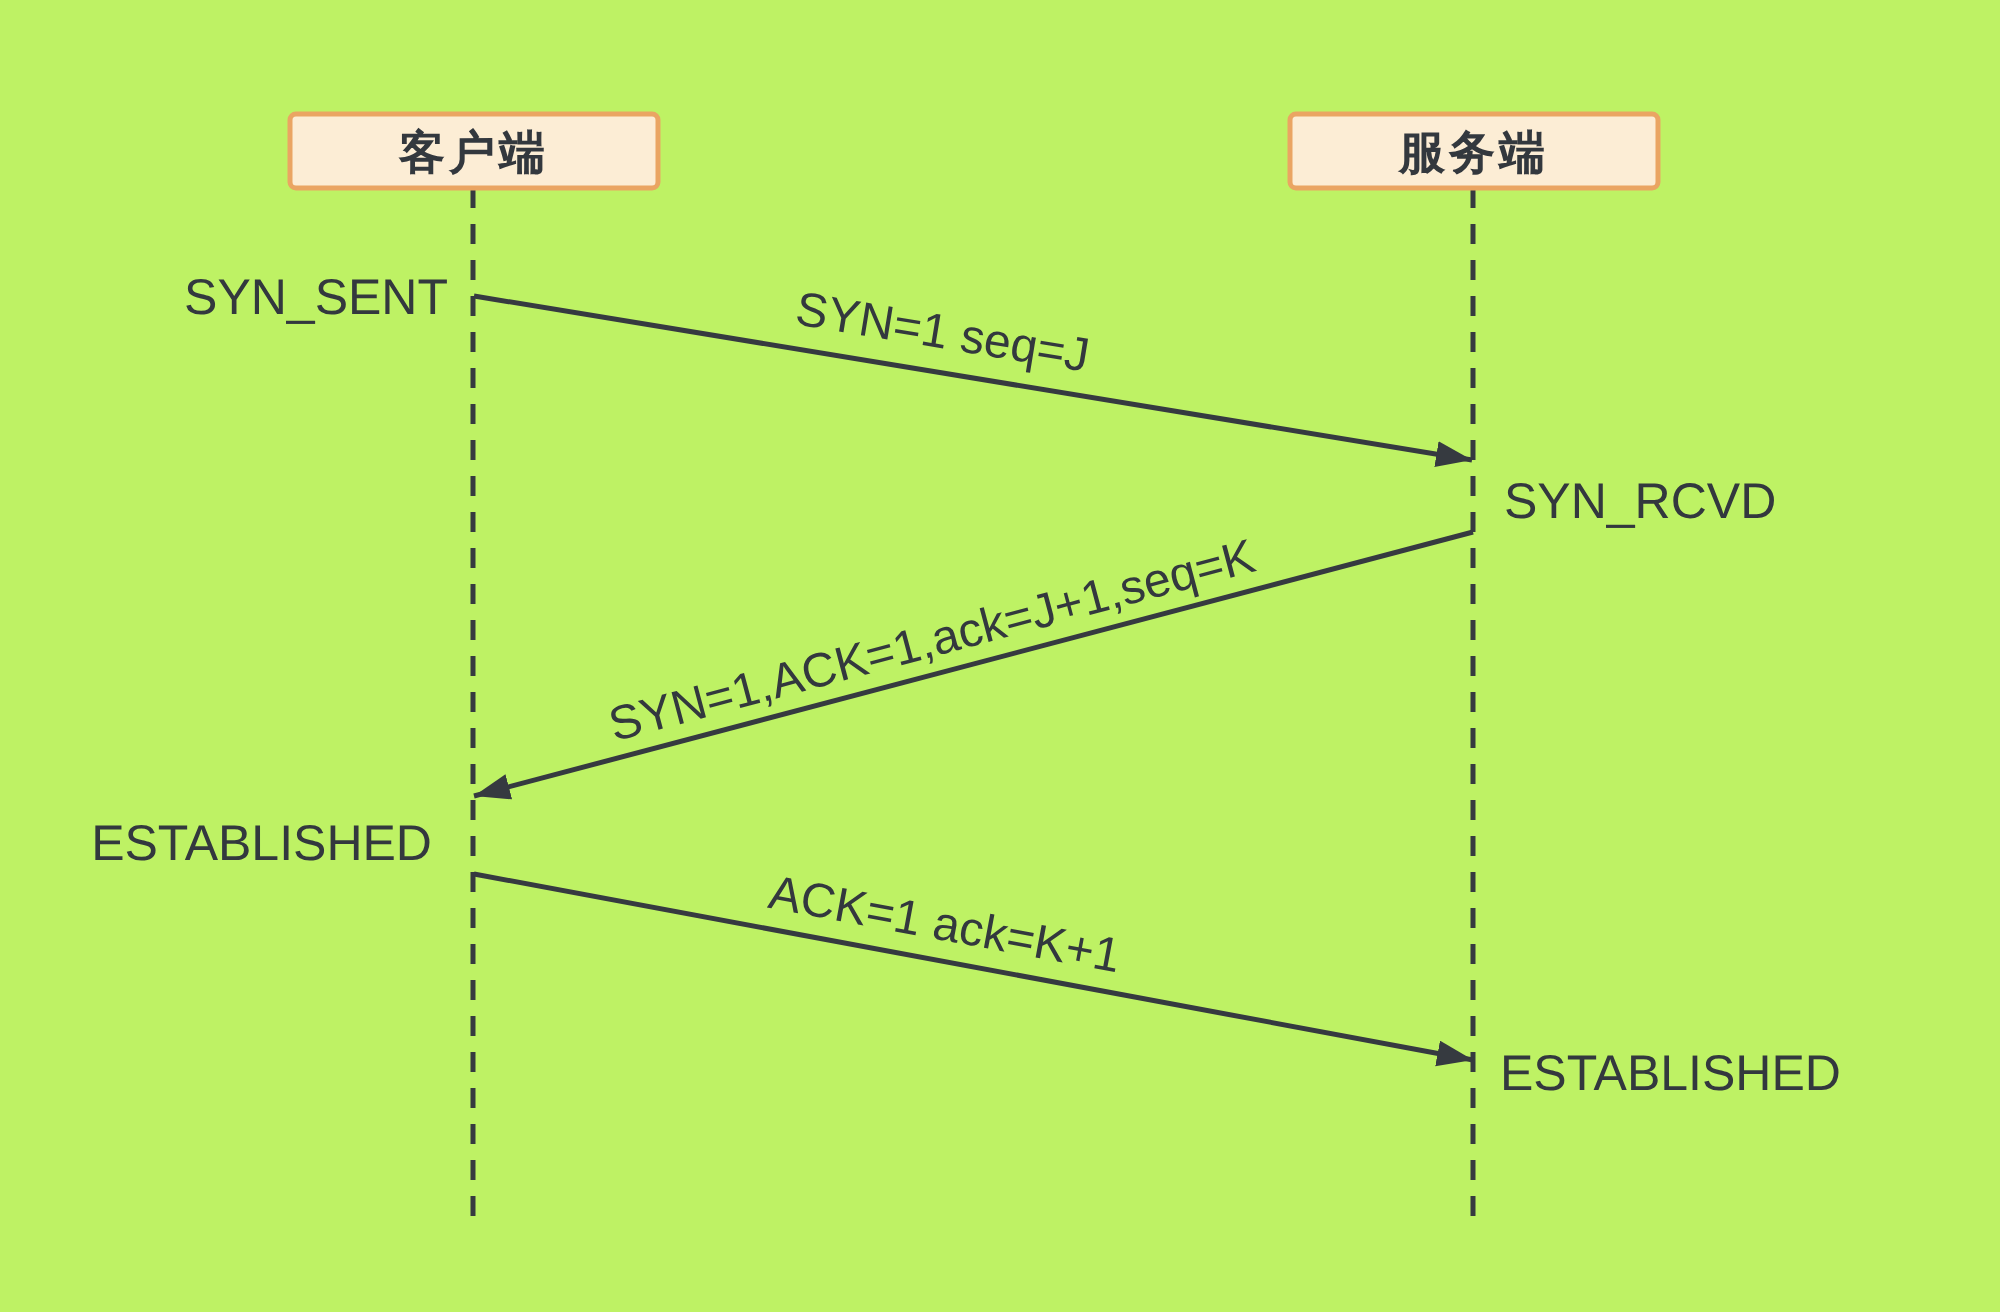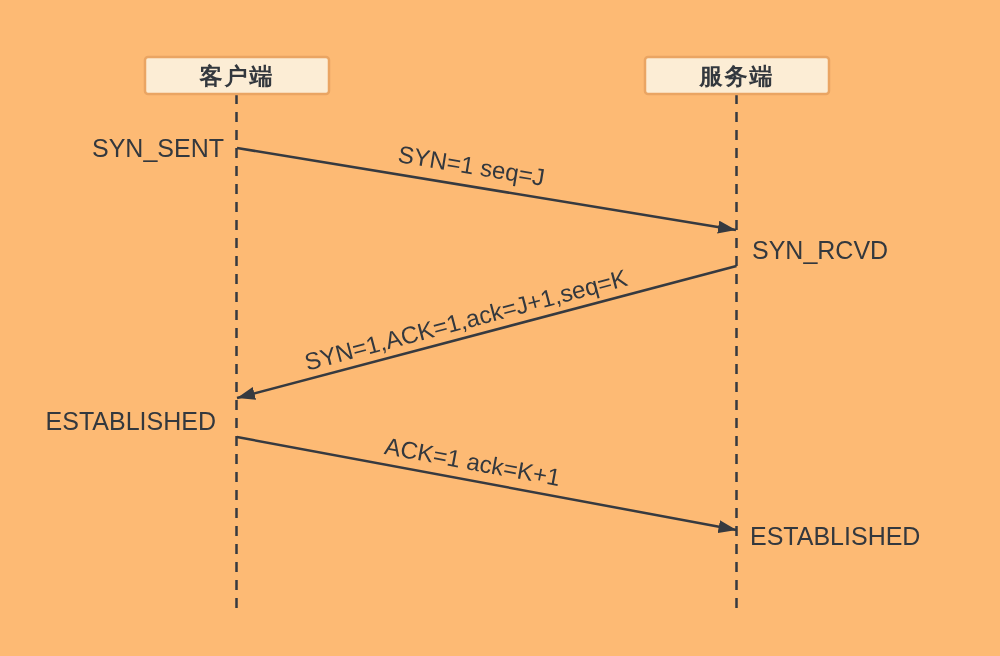--- a/index.html
+++ b/index.html
@@ -5,21 +5,21 @@
   html, body {
     margin: 0;
     padding: 0;
     background: #dfe8f4;
     font-family: "Liberation Sans", "DejaVu Sans", sans-serif;
   }
   .stage {
     position: relative;
     width: 1000px;
     height: 656px;
-    background: #fdba74;
+    background: #bef264;
     overflow: hidden;
   }
   svg { display: block; }
   .actor-box {
     fill: #fcedd5;
     stroke: #eaa563;
     stroke-width: 2.5px;
   }
   .actor-label {
     fill: #33383e;

